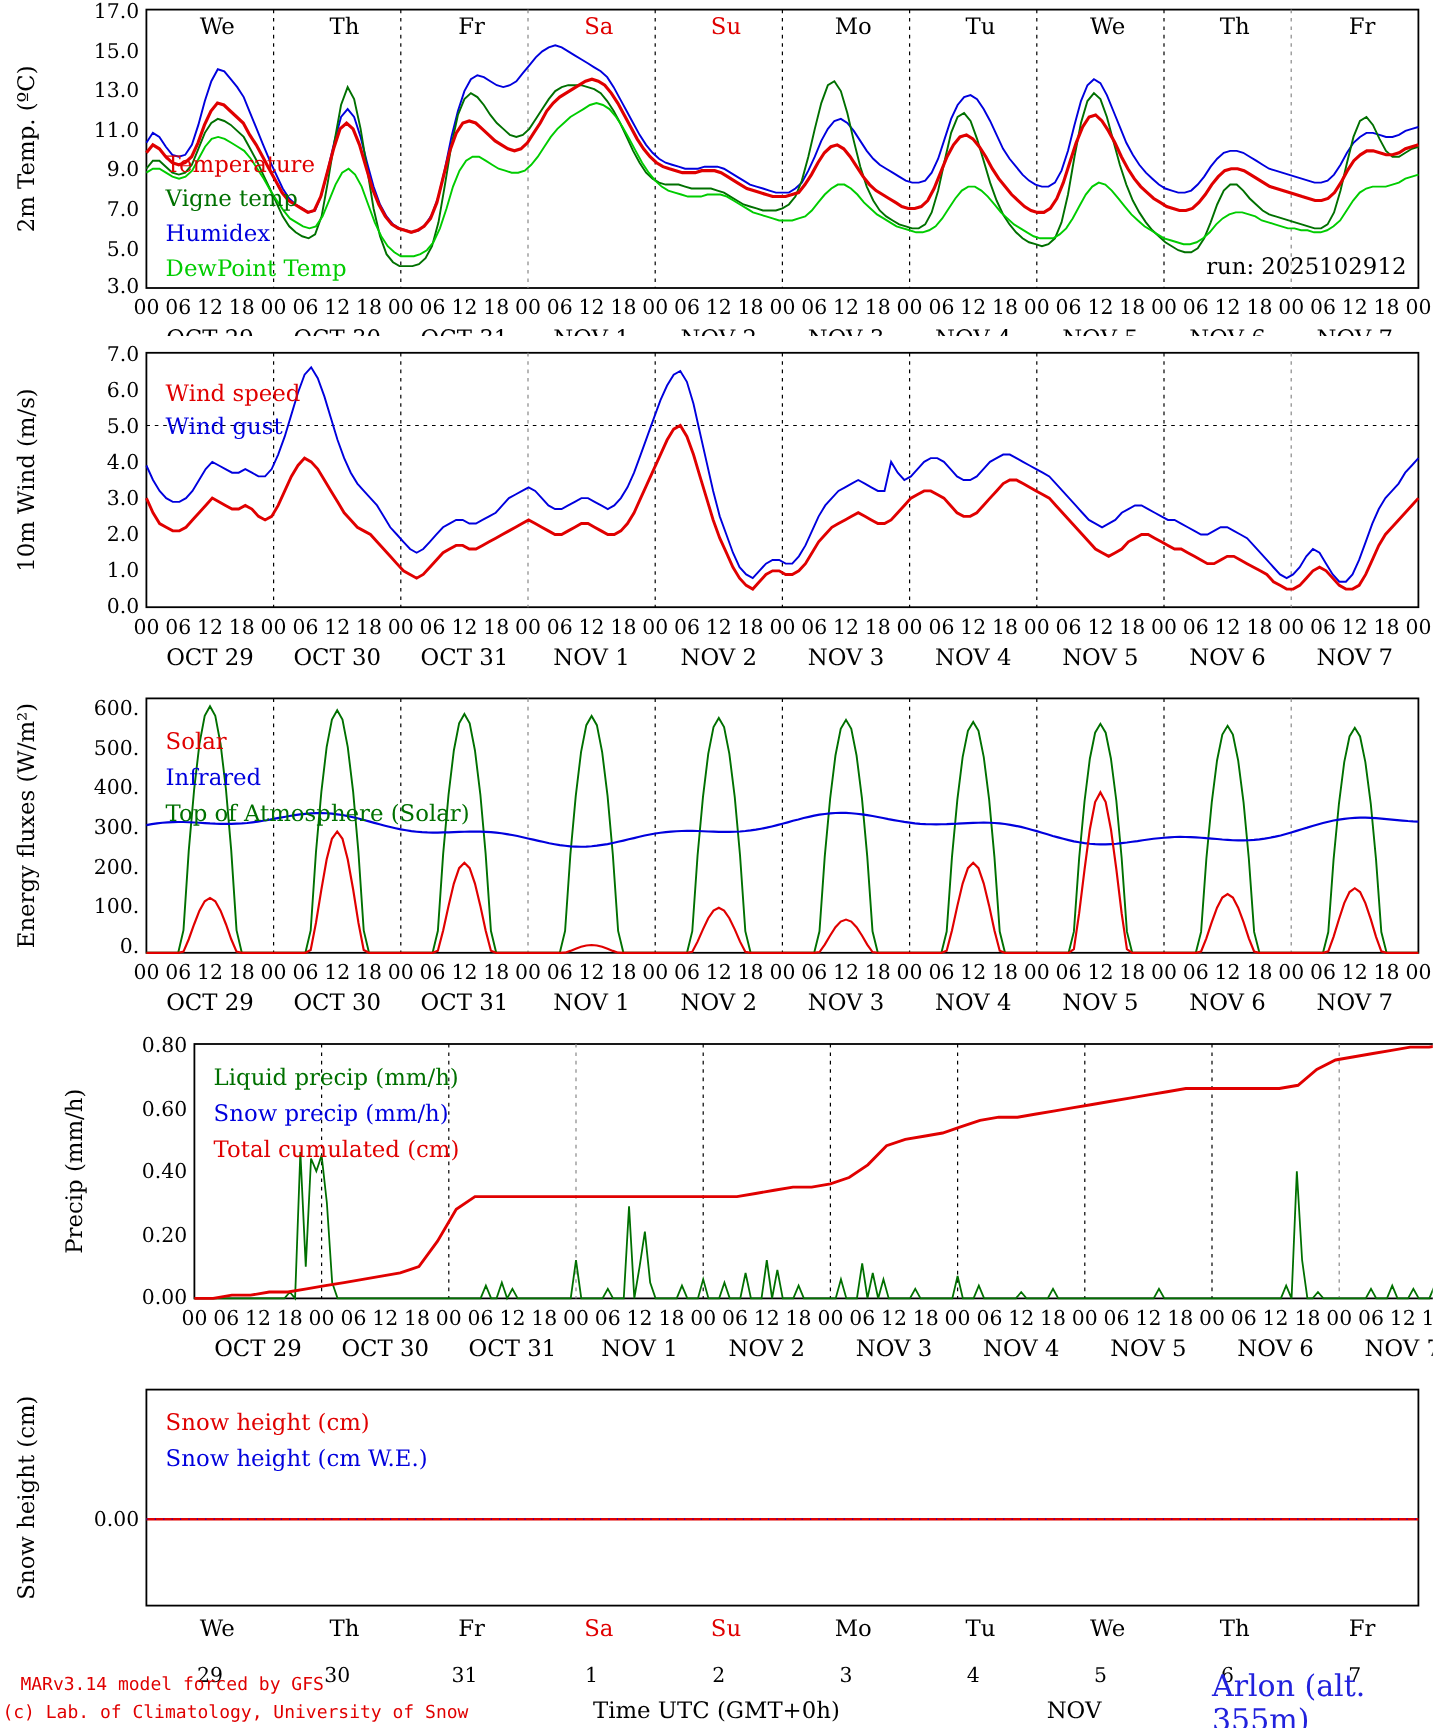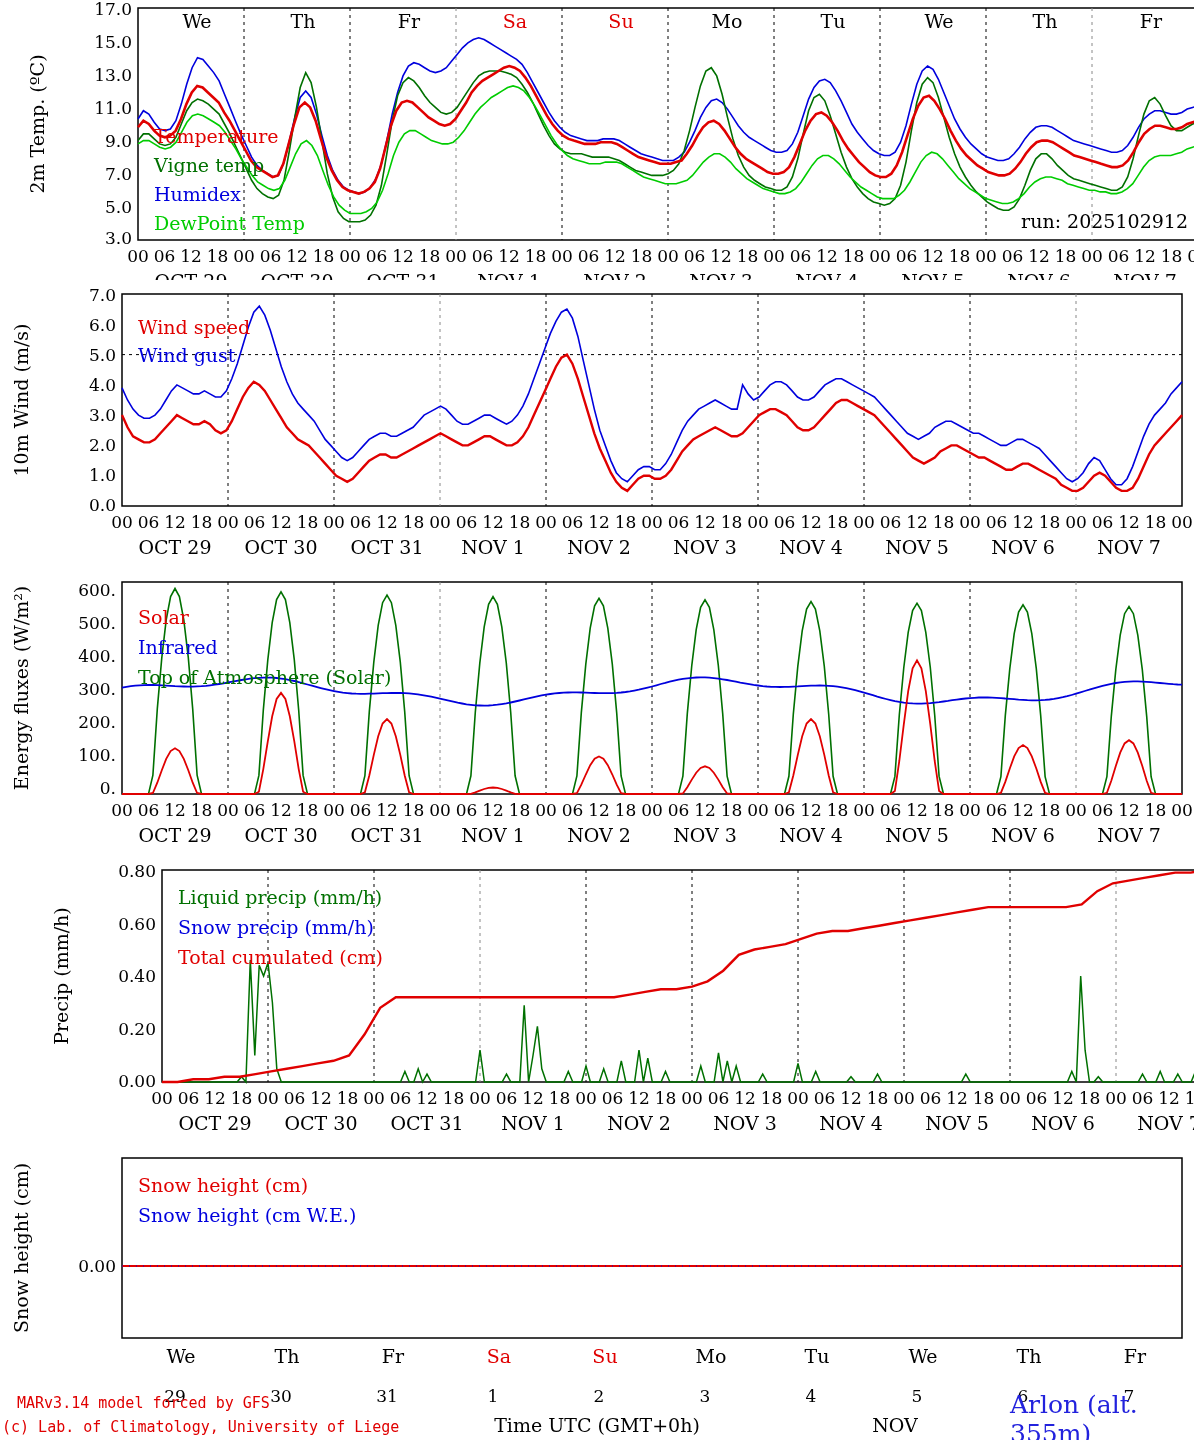--- a/index.html
+++ b/index.html
@@ -12,21 +12,21 @@
   .daylab{font-size:19px;}
   .legend{font-size:19px;}
   .footer{position:absolute;font-size:15px;font-family:"DejaVu Sans Mono",monospace;color:#e00000;}
   .bottomlab{font-size:19px;}
   .site{font-size:25px;color:#2222dd;font-family:"DejaVu Serif",serif;}
   .timelab{font-size:19px;}
 </style>
 </head>
 <body>
 
-<div class="panel" style="left:16px;top:0;width:960px;height:280px;">
+<div class="panel" style="left:0;top:0;width:960px;height:280px;">
 <svg width="1194" height="280" viewBox="0 0 1194 280">
   <g>
     <rect x="122" y="8" width="1060" height="232" fill="#fff" stroke="#000" stroke-width="1.5"></rect>
 
     <g stroke="#000" stroke-width="1" stroke-dasharray="3,4">
       <line x1="228" y1="8" x2="228" y2="240"></line>
           <line x1="334" y1="8" x2="334" y2="240"></line>
       <line x1="440" y1="8" x2="440" y2="240" stroke="#888"></line>
           <line x1="546" y1="8" x2="546" y2="240"></line>
       <line x1="652" y1="8" x2="652" y2="240"></line>
@@ -445,14 +445,14 @@
         <text x="917.0" y="254">5</text>
         <text x="1023.0" y="254">6</text>
         <text x="1129.0" y="254">7</text>
       </g>
   <text class="timelab" x="597" y="284" text-anchor="middle">Time UTC (GMT+0h)</text>
   <text class="timelab" x="895" y="284" text-anchor="middle">NOV</text>
 </svg>
 </div>
 
 <div class="footer" style="left:17px;top:1394px;">MARv3.14 model forced by GFS</div>
-<div class="footer" style="left:2px;top:1418px;">(c) Lab. of Climatology, University of Liege</div>
+<div class="footer" style="left:2px;top:1418px;">(c) Lab. of Climatology, University of Snow</div>
 <div class="site" style="position:absolute;left:1010px;top:1390px;">Arlon (alt. 355m)</div>
 
 </body></html>

